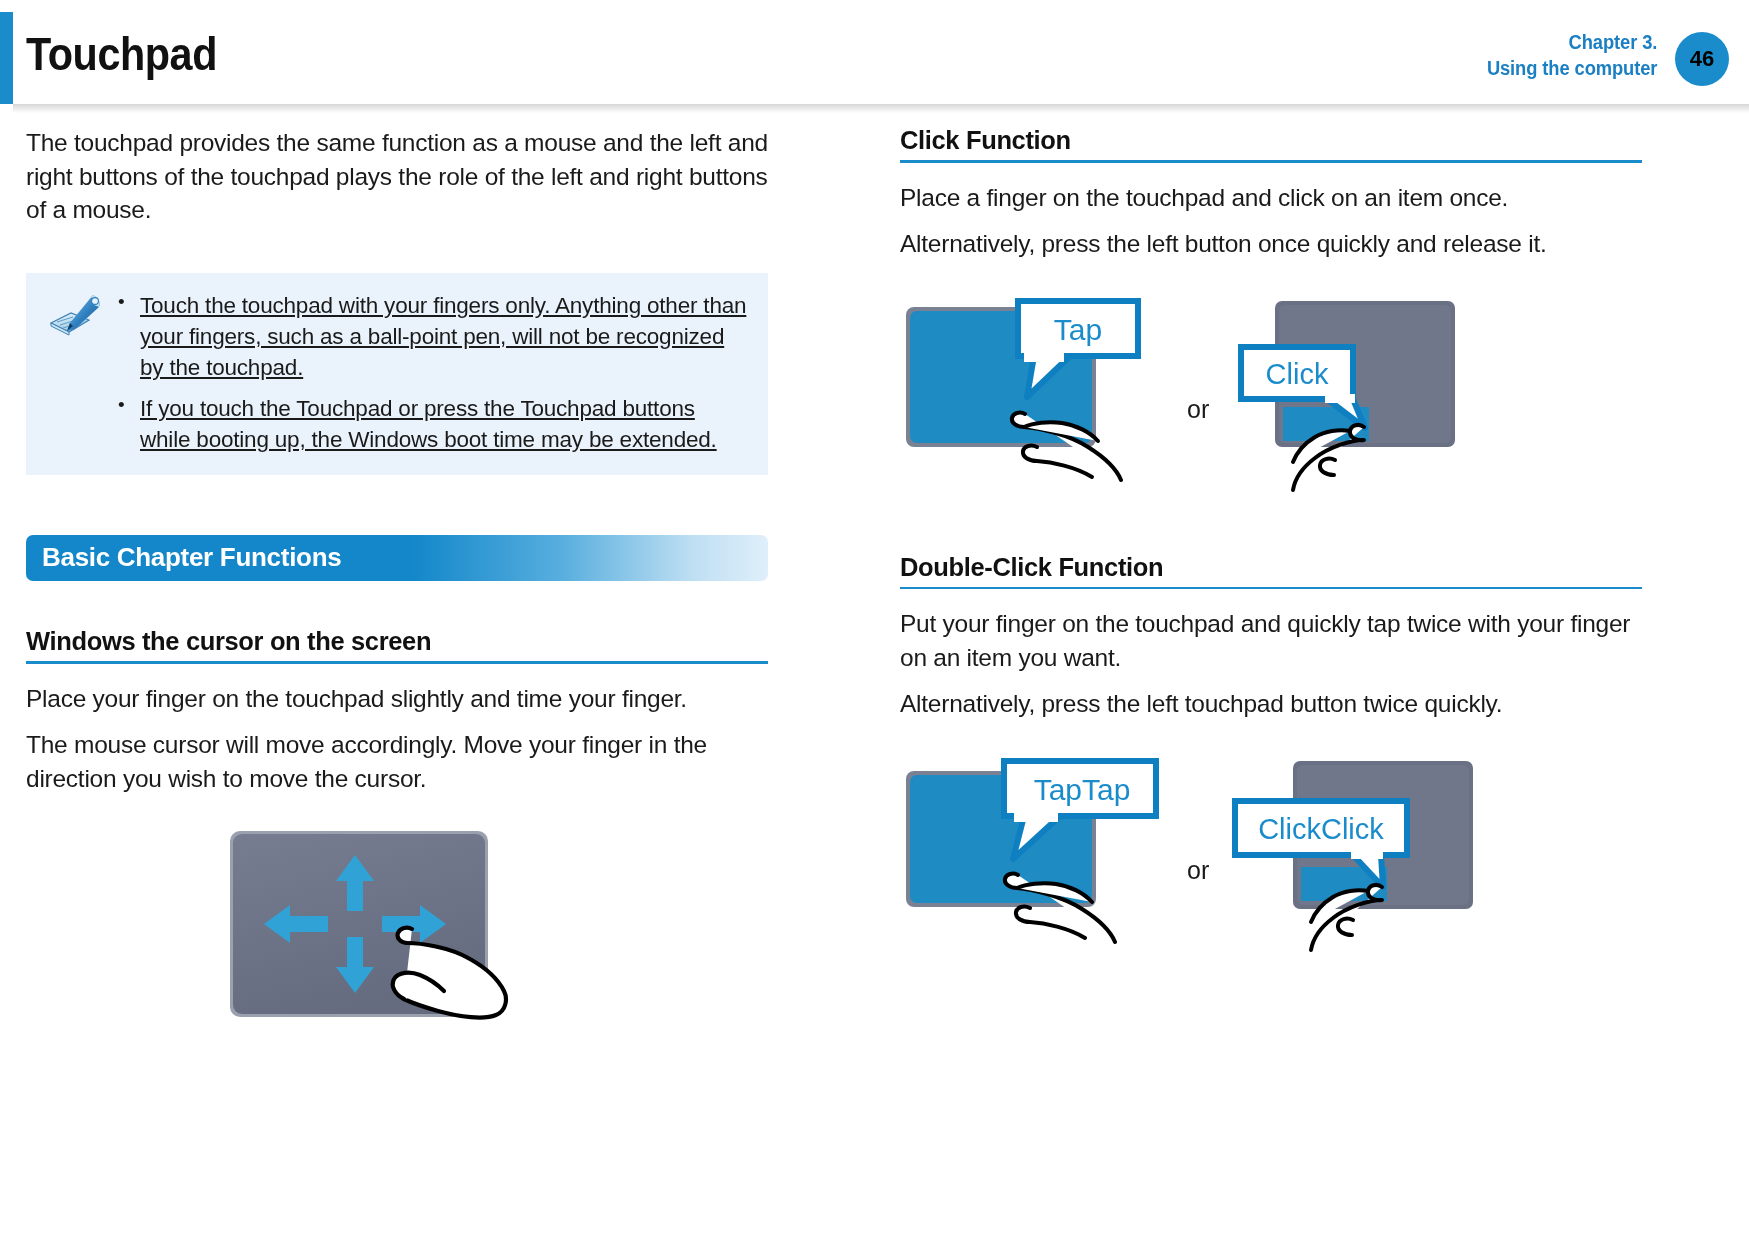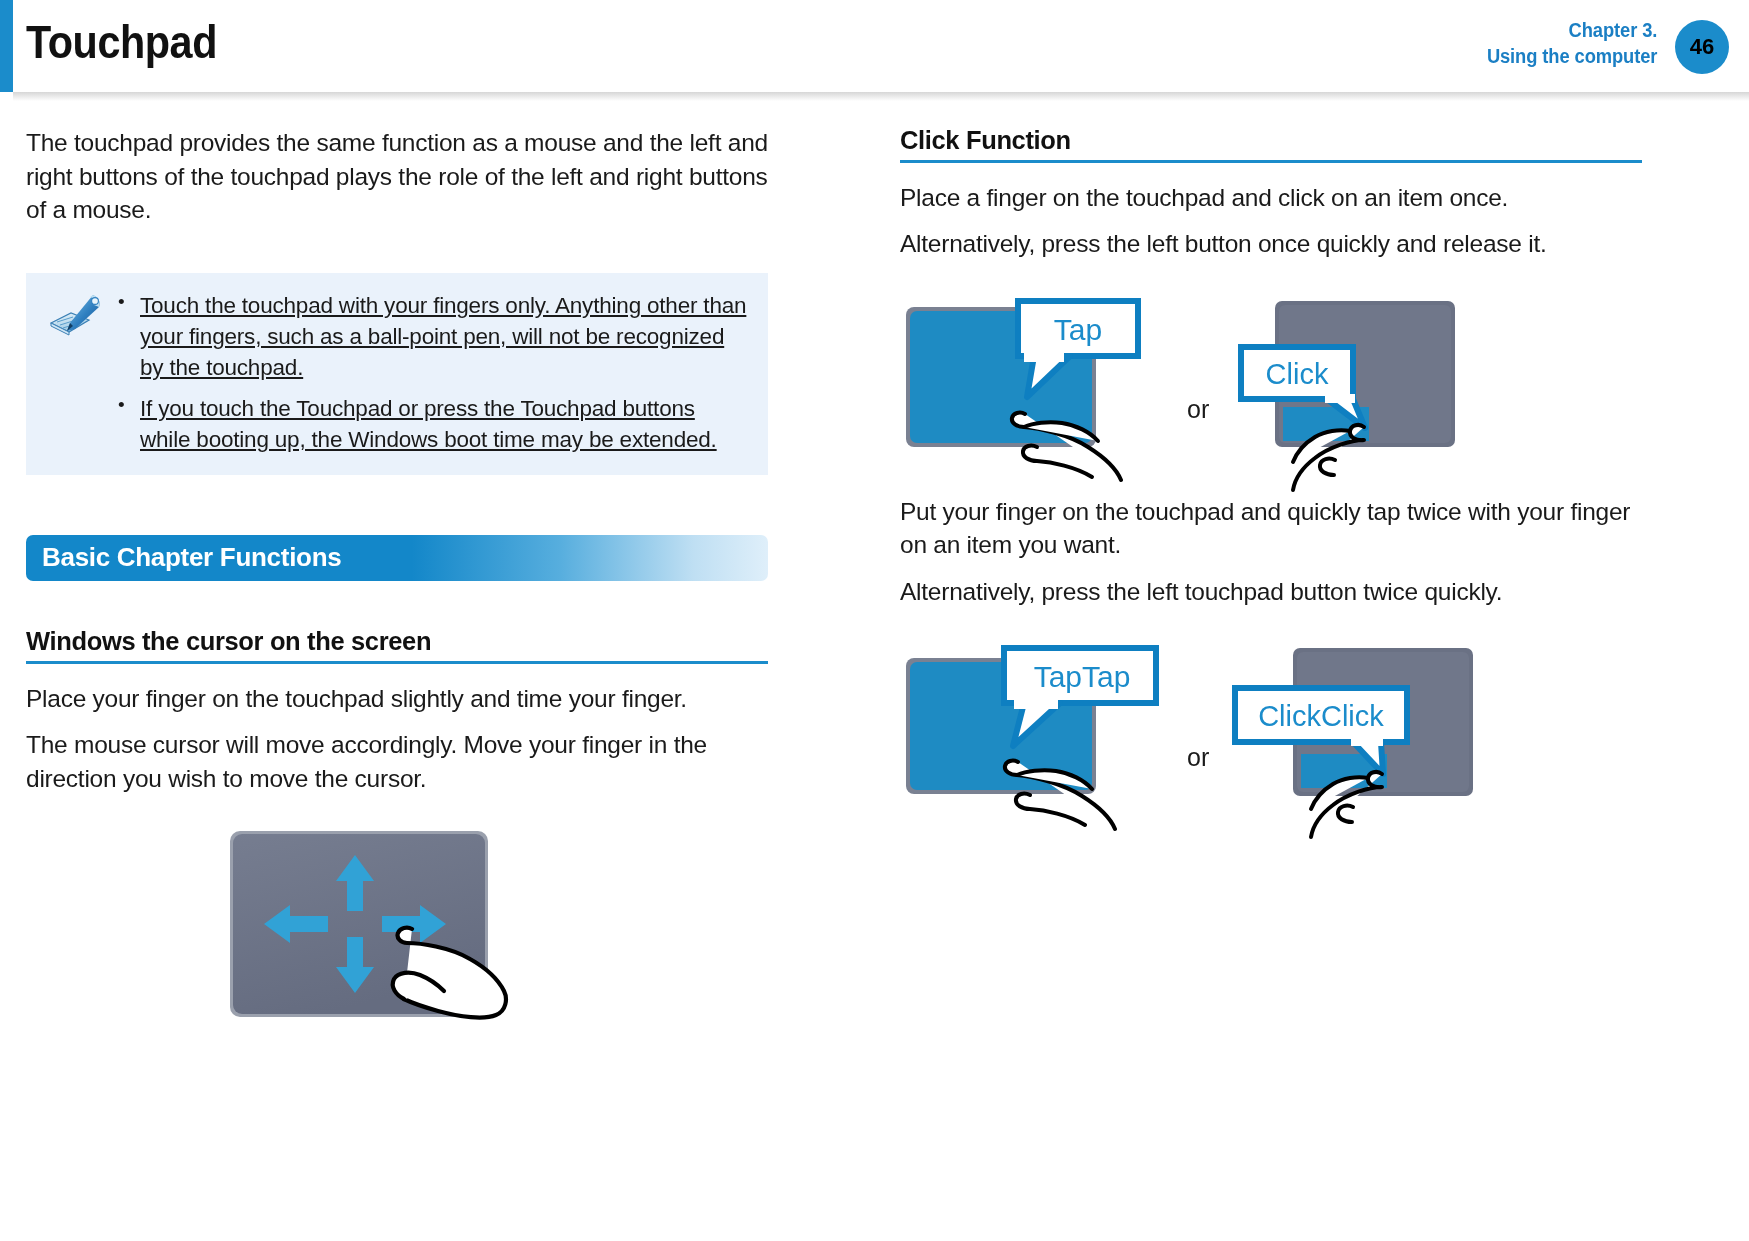--- a/index.html
+++ b/index.html
@@ -12,21 +12,21 @@
     background: #ffffff;
     font-family: "Liberation Sans", sans-serif;
     color: #1a1a1a;
     position: relative;
     overflow: hidden;
   }
 
   
   .page-header {
     position: absolute;
-    left: 0; top: 0;
+    left: 0; top: 12px;
     width: 1749px;
     height: 96px;
   }
   .header-accent-bar {
     position: absolute;
     left: 0; top: 0;
     width: 13px;
     height: 92px;
     background: #1b8ccb;
   }
@@ -327,20 +327,24 @@
         <text x="66" y="89" font-family="Liberation Sans, sans-serif" font-size="29" fill="#1b8ccb" text-anchor="middle">Click</text>
       </g>
       <g fill="#ffffff" stroke="#000000" stroke-width="4" stroke-linejoin="round" stroke-linecap="round">
         <path d="M133 132 C128 128 120 130 119 136 C118 142 125 146 133 145 C120 145 98 152 84 163 C72 172 64 183 62 195"></path>
         <path d="M119 136 C108 134 94 136 84 142 C74 148 66 157 62 167"></path>
         <path d="M104 165 C98 162 90 164 89 170 C88 176 95 180 103 180"></path>
       </g>
     </svg>
   </div>
 
+  <div class="subheading-wrap" style="margin-top:58px;">
+    <div class="subheading">Double-Click Function</div>
+    <div class="subheading-rule"></div>
+  </div>
   <p class="body-text">Put your finger on the touchpad and quickly tap twice with your finger on an item you want.</p>
   <p class="body-text">Alternatively, press the left touchpad button twice quickly.</p>
 
   <div class="illus-row">
     <svg width="265" height="200" viewBox="0 0 265 200" xmlns="http://www.w3.org/2000/svg">
       <rect x="6" y="16" width="190" height="136" rx="8" fill="#7a8192"></rect>
       <rect x="10" y="20" width="182" height="128" rx="7" fill="#1e8bc3"></rect>
       <g>
         <rect x="104" y="6" width="152" height="55" fill="#ffffff" stroke="#0e7fc1" stroke-width="6"></rect>
         <path d="M124 61 L160 61 L113 104 Z" fill="#ffffff" stroke="#0e7fc1" stroke-width="6" stroke-linejoin="round"></path>

